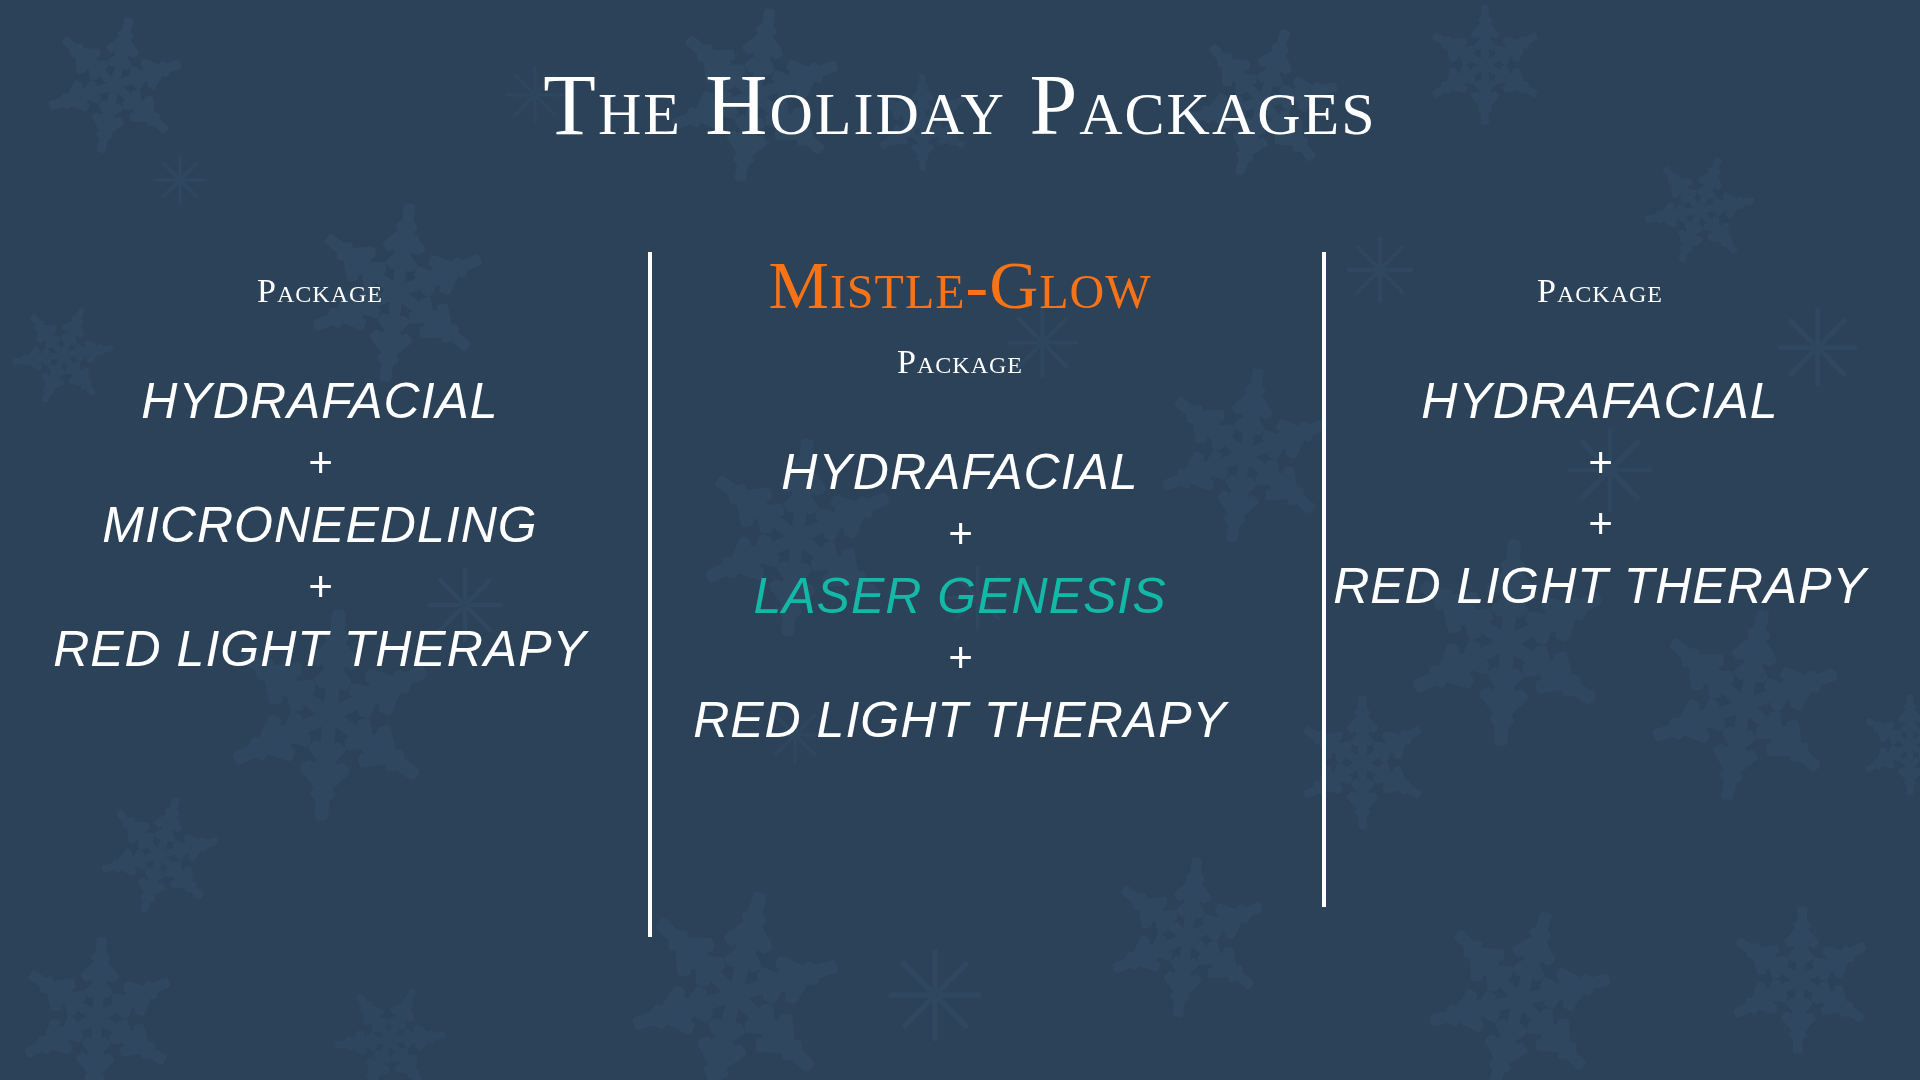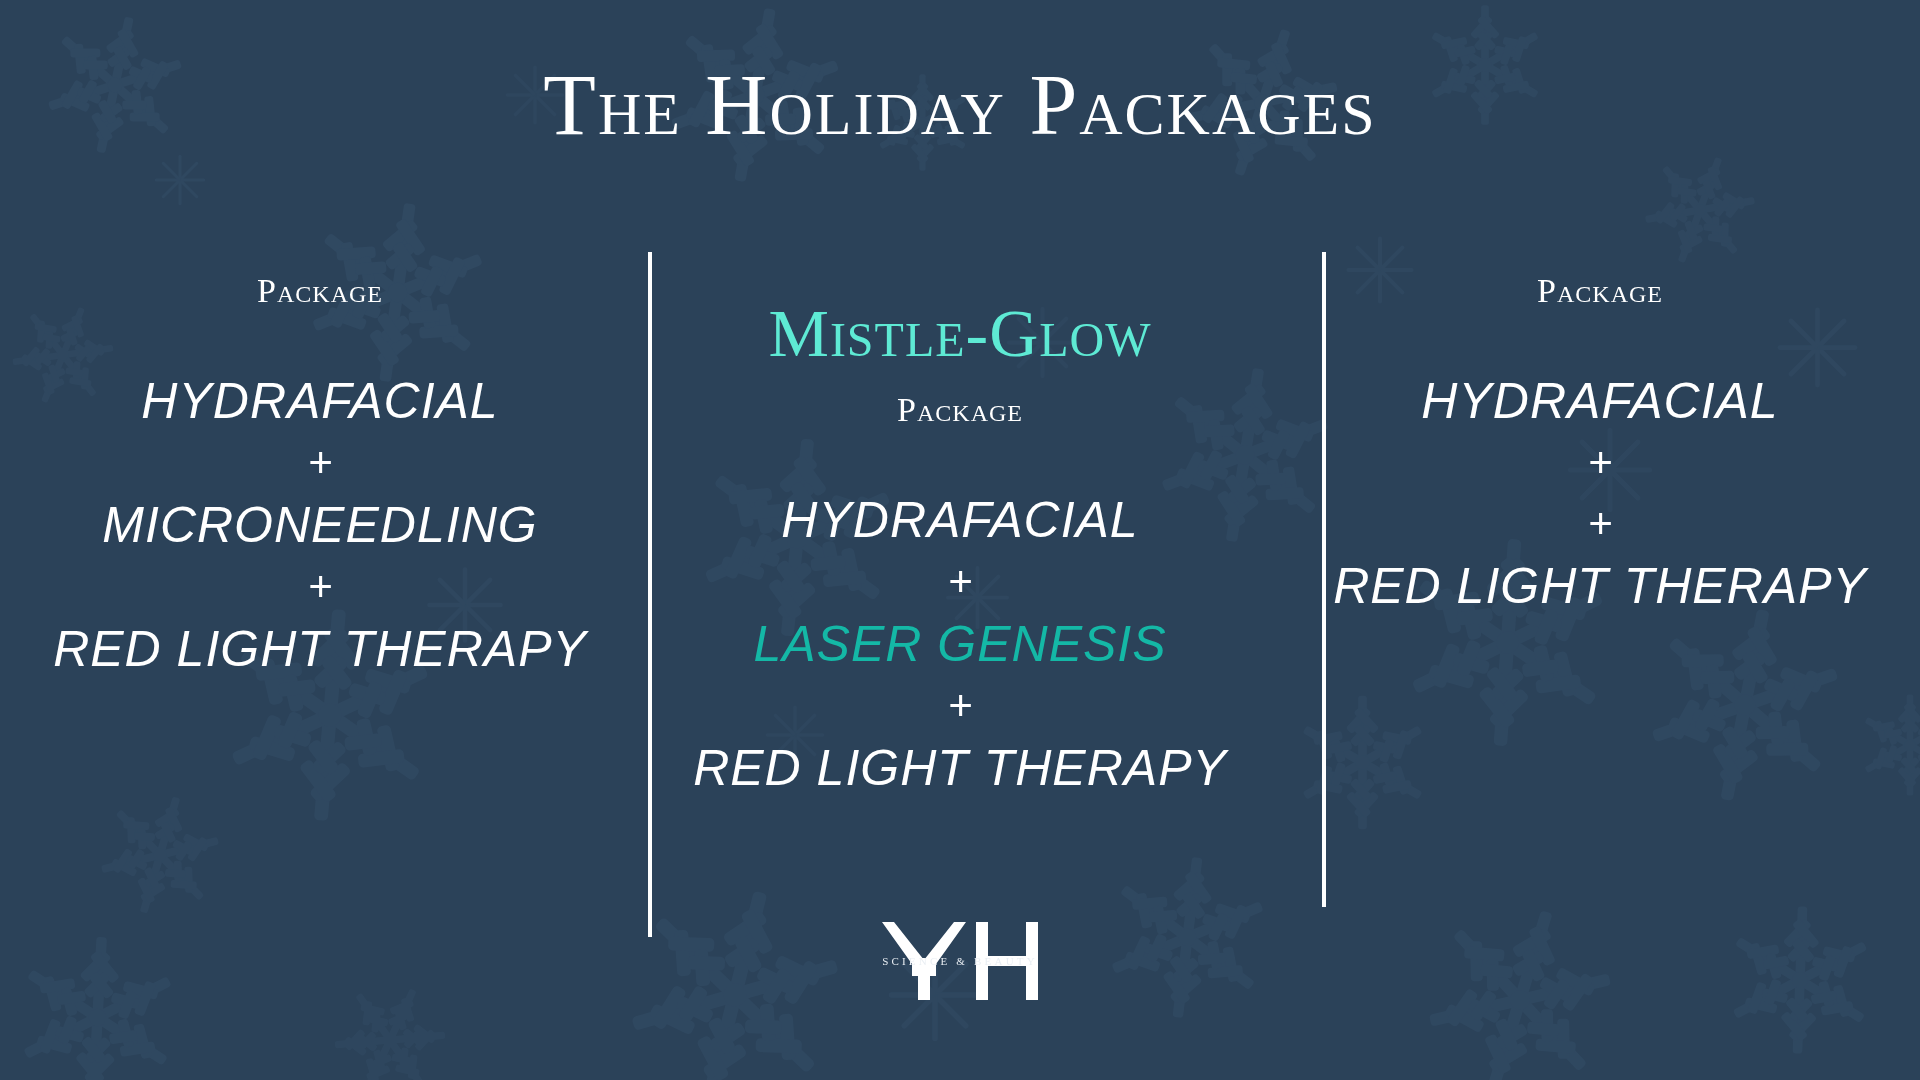--- a/index.html
+++ b/index.html
@@ -1324,21 +1324,21 @@
         <div class="treatments">
           <div class="treatment" style="color: rgb(255, 255, 255);">HYDRAFACIAL</div>
           <div class="plus" style="color: rgb(255, 255, 255);">+</div>
           <div class="treatment" style="color: rgb(255, 255, 255);">MICRONEEDLING</div>
           <div class="plus" style="color: rgb(255, 255, 255);">+</div>
           <div class="treatment" style="color: rgb(255, 255, 255);">RED LIGHT THERAPY</div>
         </div>
       </div>
 
       <div class="column">
-        <div class="pkg-name" style="color: #5eead4; margin-top: 48px;">Mistle-Glow</div>
+        <div class="pkg-name" style="color: #f97316;">Mistle-Glow</div>
         <div class="pkg-word" style="color: rgb(255, 255, 255);">Package</div>
         <div class="treatments">
           <div class="treatment" style="color: rgb(255, 255, 255);">HYDRAFACIAL</div>
           <div class="plus" style="color: rgb(255, 255, 255);">+</div>
           <div class="treatment" style="color: #14b8a6;">LASER GENESIS</div>
           <div class="plus" style="color: rgb(255, 255, 255);">+</div>
           <div class="treatment" style="color: rgb(255, 255, 255);">RED LIGHT THERAPY</div>
         </div>
       </div>
 
@@ -1350,28 +1350,15 @@
           <div class="plus" style="color: rgb(255, 255, 255);">+</div>
           <div class="treatment" style="color: rgb(255, 255, 255);">RED LIGHT THERAPY</div>
         </div>
       </div>
 
     </div>
 
     <div class="divider" id="divider-1" style="background: rgb(255, 255, 255);"></div>
     <div class="divider" id="divider-2" style="background: rgb(255, 255, 255);"></div>
 
-    <div id="logo">
-      <svg id="logo-mark" viewBox="0 0 180 86">
-
-        <polygon points="12,4 24,4 54,42 54,58 42,58 42,46" fill="#ffffff"></polygon>
-        <polygon points="96,4 84,4 54,42 54,58 66,58 66,46" fill="#ffffff"></polygon>
-        <rect x="48" y="40" width="12" height="42" fill="#ffffff"></rect>
-
-        <rect x="106" y="4" width="12" height="78" fill="#ffffff"></rect>
-        <rect x="156" y="4" width="12" height="78" fill="#ffffff"></rect>
-        <rect x="118" y="38" width="38" height="10" fill="#ffffff"></rect>
-      </svg>
-      <div id="logo-tagline">SCIENCE &amp; BEAUTY</div>
-    </div>
 
   </div>
 </div>
 
 </body></html>

